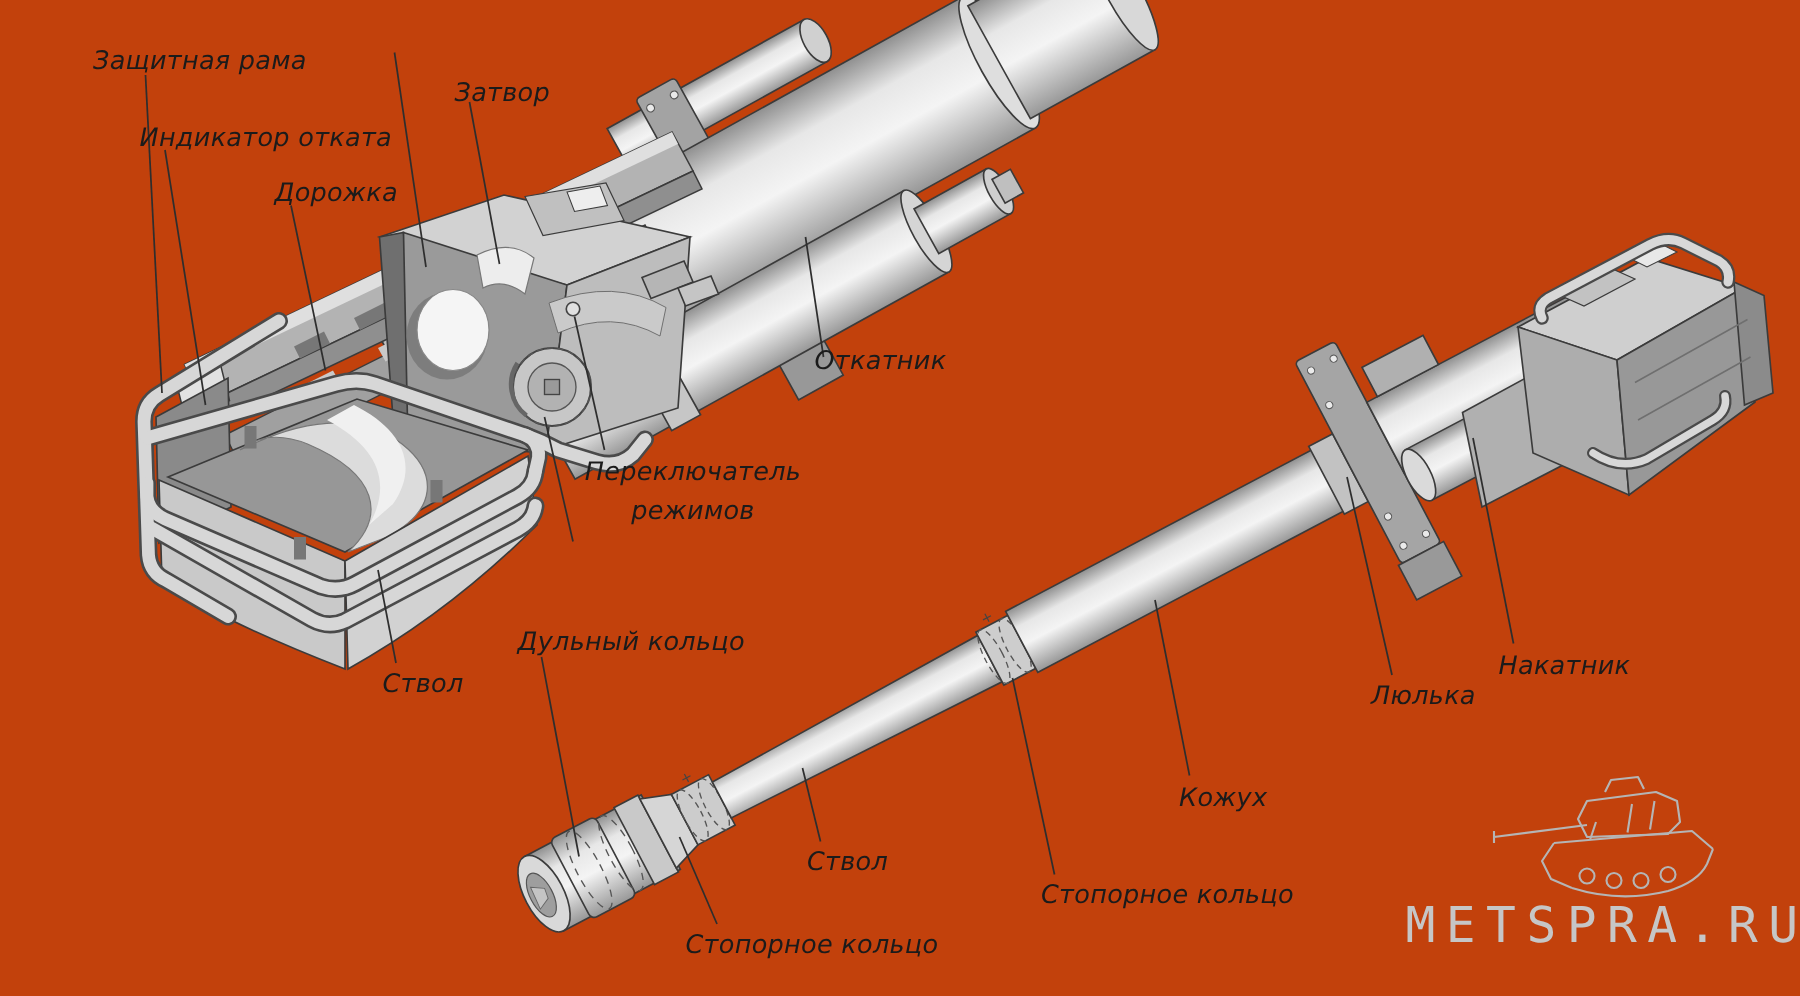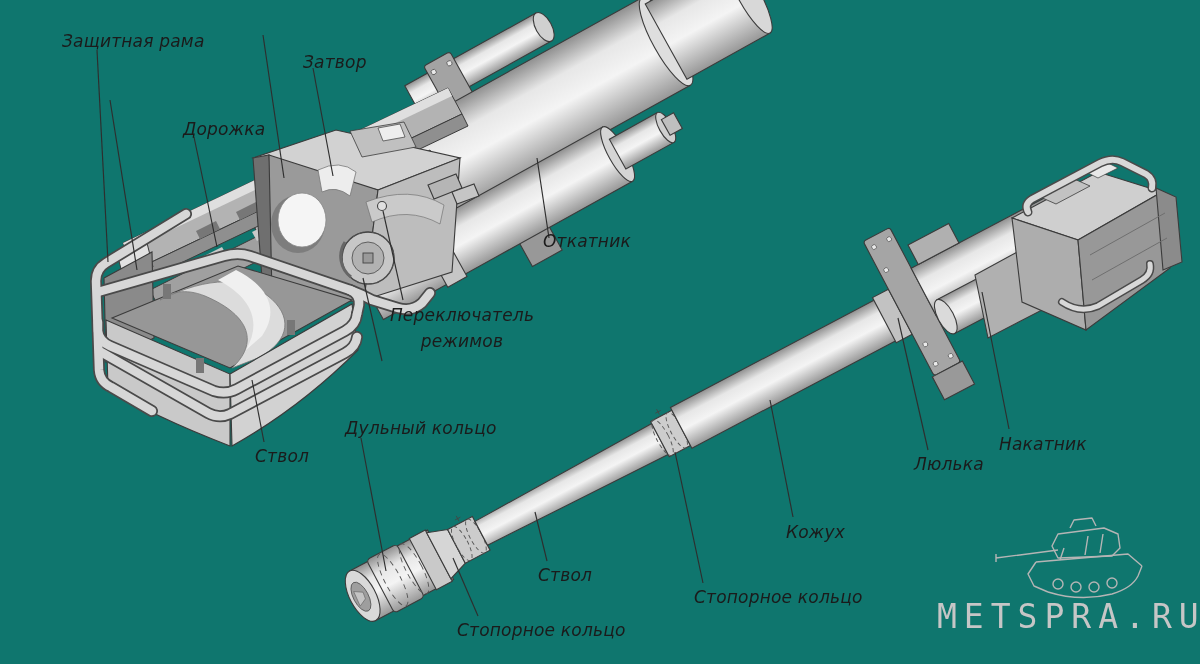--- a/index.html
+++ b/index.html
@@ -1,16 +1,16 @@
 <!DOCTYPE html>
 <html><head>
 <meta charset="utf-8">
 <style>
   html,body{margin:0;padding:0;background:#fff;}
-  #stage{position:relative;width:1200px;height:664px;background:#0f766e;overflow:hidden;
+  #stage{position:relative;width:1200px;height:664px;background:#c2410c;overflow:hidden;
          font-family:"DejaVu Sans",sans-serif;}
   #art{position:absolute;left:0;top:0;}
   .lbl{position:absolute;font-style:italic;font-size:17px;line-height:26px;color:#1b1b1b;
        white-space:pre-line;letter-spacing:.2px;}
   .lbl.center{text-align:center;}
   .wm{position:absolute;left:937px;top:597px;font-family:"DejaVu Sans Mono",monospace;
       font-weight:normal;font-size:33px;letter-spacing:7px;color:#c6c6c6;}
 </style>
 </head>
 <body>
@@ -252,20 +252,21 @@
     <circle cx="1058" cy="584" r="5"></circle>
         <circle cx="1076" cy="587" r="5"></circle>
     <circle cx="1094" cy="587" r="5"></circle>
         <circle cx="1112" cy="583" r="5"></circle>
     <path d="M1060,560 L1064,548 M1085,555 L1088,536 M1100,553 L1103,534"></path>
   </g>
 </svg>
 
   <div class="lbl" style="left:62px;top:28px">Защитная рама</div>
   <div class="lbl" style="left:303px;top:49px">Затвор</div>
+  <div class="lbl" style="left:93px;top:79px">Индикатор отката</div>
   <div class="lbl" style="left:183px;top:116px">Дорожка</div>
   <div class="lbl" style="left:543px;top:228px">Откатник</div>
   <div class="lbl center" style="left:387px;top:302px;width:150px">Переключатель
 режимов</div>
   <div class="lbl" style="left:345px;top:415px">Дульный кольцо</div>
   <div class="lbl" style="left:255px;top:443px">Ствол</div>
   <div class="lbl" style="left:538px;top:562px">Ствол</div>
   <div class="lbl" style="left:457px;top:617px">Стопорное кольцо</div>
   <div class="lbl" style="left:694px;top:584px">Стопорное кольцо</div>
   <div class="lbl" style="left:786px;top:519px">Кожух</div>

